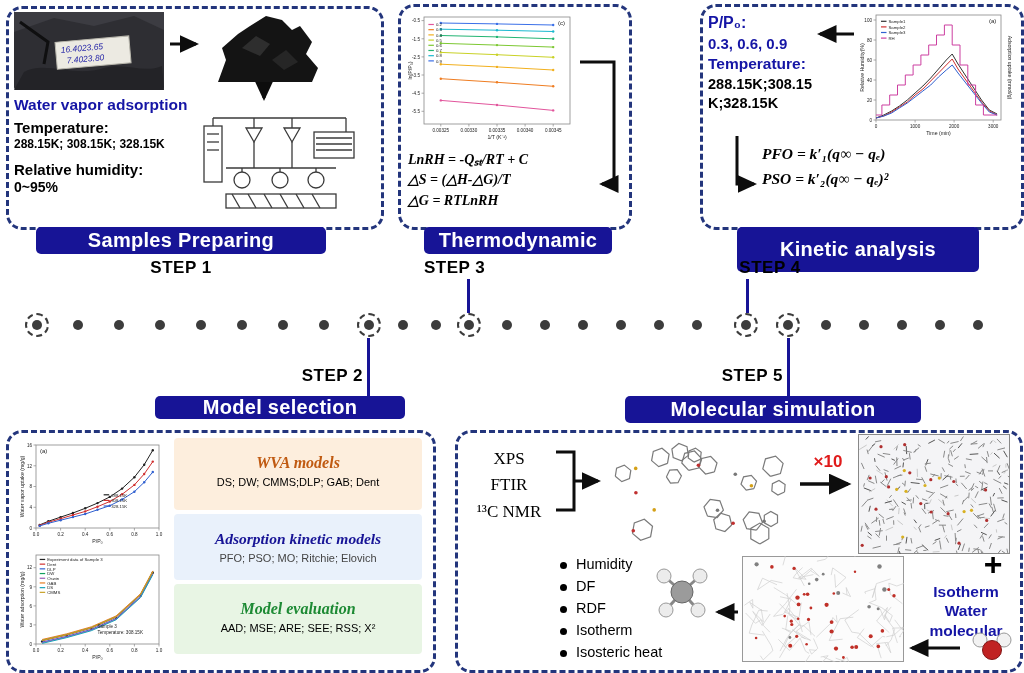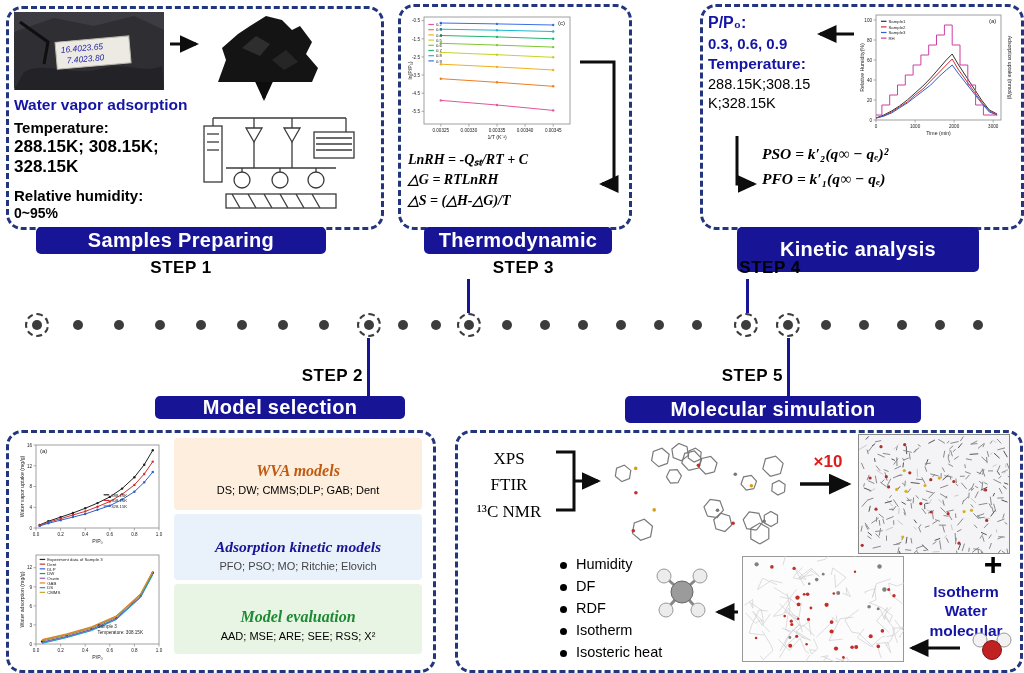--- a/index.html
+++ b/index.html
@@ -6,21 +6,21 @@
   .canvas{position:relative;width:1024px;height:673px;background:#fff;font-family:"Liberation Sans",sans-serif;color:#000;overflow:hidden;}
   .abs{position:absolute;}
   .dashed-box{position:absolute;border:3px dashed #23357c;border-radius:16px;background:#fff;}
   .banner{position:absolute;background:#171496;color:#fff;font-weight:bold;font-size:20px;display:flex;align-items:center;justify-content:center;border-radius:5px;letter-spacing:.3px;}
   .step{position:absolute;font-weight:bold;font-size:17px;color:#000;letter-spacing:.5px;}
   .vline{position:absolute;width:3px;background:#171496;}
   .dot{position:absolute;width:10px;height:10px;border-radius:50%;background:#3c3c3c;}
   .ring{position:absolute;width:20px;height:20px;border:2px dashed #3c3c3c;border-radius:50%;}
   .navy{color:#1515a5;}
   .serifit{font-family:"Liberation Serif",serif;font-style:italic;font-weight:bold;}
-  .panel{position:absolute;border-radius:4px;text-align:center;padding-top:24px;box-sizing:border-box;}
+  .panel{position:absolute;border-radius:4px;text-align:center;padding-top:16px;box-sizing:border-box;}
   .ptitle{font-family:"Liberation Serif",serif;font-style:italic;font-weight:bold;font-size:16px;}
   .pitems{font-size:11px;margin-top:3px;line-height:1.3;}
   .brow{font-size:14.5px;margin-bottom:6px;white-space:nowrap;}
   .bdot{display:inline-block;width:7px;height:7px;border-radius:50%;background:#000;margin-right:9px;vertical-align:middle;}
 </style>
 </head>
 <body>
 
 <div class="canvas" id="cv">
 
@@ -40,21 +40,21 @@
 
   <svg class="abs" style="left:212px;top:8px" width="112" height="78" viewBox="0 0 112 78">
     <path d="M6 74 L14 52 L10 40 L26 26 L38 18 L54 8 L70 12 L80 22 L88 18 L100 34 L94 46 L106 60 L100 74 Z" fill="#141414"></path>
     <path d="M30 40 L44 28 L58 36 L48 48 Z" fill="#2e2e2e"></path>
     <path d="M60 52 L74 42 L86 54 L72 62 Z" fill="#262626"></path>
   </svg>
 
   <div class="abs" style="left:14px;top:96px;width:195px">
     <div class="navy" style="font-weight:bold;font-size:15.5px">Water vapor adsorption</div>
     <div style="font-weight:bold;font-size:15px;margin-top:5px">Temperature:</div>
-    <div style="font-weight:bold;font-size:17px;margin-top:1px">288.15K; 308.15K; 328.15K</div>
+    <div style="font-weight:bold;font-size:12px;margin-top:1px">288.15K; 308.15K; 328.15K</div>
     <div style="font-weight:bold;font-size:15px;margin-top:10px">Relative humidity:</div>
     <div style="font-weight:bold;font-size:14px;margin-top:1px">0~95%</div>
   </div>
 
   <svg class="abs" style="left:196px;top:98px" width="172" height="120" viewBox="0 0 172 120">
     <g stroke="#3a3a3a" stroke-width="1.3" fill="none">
       <rect x="8" y="28" width="18" height="56"></rect>
       <line x1="11" y1="36" x2="23" y2="36"></line>
         <line x1="11" y1="44" x2="23" y2="44"></line>
         <line x1="11" y1="52" x2="23" y2="52"></line>
@@ -161,33 +161,33 @@
       <line x1="24.38" y1="45.690000000000005" x2="29.88" y2="45.690000000000005" stroke="#1ab8cf" stroke-width="1.2"></line>
       <text x="31.88" y="47.39000000000001" font-size="4.3" fill="#222">0.8</text>
       <line x1="24.38" y1="50.89" x2="29.88" y2="50.89" stroke="#3a6fe8" stroke-width="1.2"></line>
       <text x="31.88" y="52.59" font-size="4.3" fill="#222">0.9</text>
       <text x="154" y="15" font-size="6" fill="#222">(c)</text>
       <text x="93" y="128.5" font-size="5.2" text-anchor="middle" fill="#222">1/T (K⁻¹)</text>
       <text transform="rotate(-90 6 60.5)" x="6" y="62.5" font-size="5.2" text-anchor="middle" fill="#222">ln(P/P₀)</text>
     </svg>
   <div class="abs serifit" style="left:408px;top:150px;font-size:14px;line-height:1.45">
     <div>LnRH = -Qₛₜ/RT + C</div>
+    <div>△S = (△H-△G)/T</div>
     <div>△G = RTLnRH</div>
-    <div>△S = (△H-△G)/T</div>
   </div>
   <div class="banner" style="left:424px;top:227px;width:188px;height:27px">Thermodynamic</div>
-  <div class="step" style="left:424px;top:258px;width:130px;text-align:right">STEP 3</div>
+  <div class="step" style="left:424px;top:258px;width:130px;text-align:left">STEP 3</div>
   <div class="vline" style="left:467px;top:279px;height:34px"></div>
 
   <div class="dashed-box" style="left:700px;top:4px;width:318px;height:220px"></div>
   <div class="abs" style="left:708px;top:12px;width:140px;line-height:1.35">
     <div class="navy" style="font-weight:bold;font-size:16px">P/P₀:</div>
     <div class="navy" style="font-size:15px;font-weight:600">0.3, 0.6, 0.9</div>
     <div class="navy" style="font-weight:bold;font-size:15.5px">Temperature:</div>
-    <div style="font-size:14.5px;font-weight:400">288.15K;308.15 K;328.15K</div>
+    <div style="font-size:14.5px;font-weight:700">288.15K;308.15 K;328.15K</div>
   </div>
   <svg class="abs" style="left:856px;top:8px" width="156" height="128">
       <rect x="20" y="7" width="125" height="105" fill="#fff" stroke="#888" stroke-width="0.8"></rect>
       <line x1="20.0" y1="112" x2="20.0" y2="114.5" stroke="#888" stroke-width="0.7"></line>
       <text x="20.0" y="120" font-size="4.6" text-anchor="middle" fill="#222">0</text>
       <line x1="59.1" y1="112" x2="59.1" y2="114.5" stroke="#888" stroke-width="0.7"></line>
       <text x="59.1" y="120" font-size="4.6" text-anchor="middle" fill="#222">1000</text>
       <line x1="98.1" y1="112" x2="98.1" y2="114.5" stroke="#888" stroke-width="0.7"></line>
       <text x="98.1" y="120" font-size="4.6" text-anchor="middle" fill="#222">2000</text>
       <line x1="137.2" y1="112" x2="137.2" y2="114.5" stroke="#888" stroke-width="0.7"></line>
@@ -215,22 +215,22 @@
       <line x1="25" y1="24.5" x2="30.5" y2="24.5" stroke="#3060d0" stroke-width="1.2"></line>
       <text x="32.5" y="26.2" font-size="4.3" fill="#222">Sample3</text>
       <line x1="25" y1="30.099999999999998" x2="30.5" y2="30.099999999999998" stroke="#cc3fa0" stroke-width="1.2"></line>
       <text x="32.5" y="31.799999999999997" font-size="4.3" fill="#222">RH</text>
       <text x="133" y="15" font-size="6" fill="#222">(a)</text>
       <text x="82.5" y="126.5" font-size="5.2" text-anchor="middle" fill="#222">Time (min)</text>
       <text transform="rotate(-90 6 59.5)" x="6" y="61.5" font-size="5.2" text-anchor="middle" fill="#222">Relative Humidity(%)</text>
       <text transform="rotate(90 152 59.5)" x="152" y="59.5" font-size="5.2" text-anchor="middle" fill="#222">Adsorption uptake (mmol/g)</text>
     </svg>
   <div class="abs serifit" style="left:762px;top:142px;font-size:15.5px;line-height:1.6">
+    <div>PFO = k′₁(q∞ − qₑ)</div>
     <div>PSO = k′₂(q∞ − qₑ)²</div>
-    <div>PFO = k′₁(q∞ − qₑ)</div>
   </div>
   <div class="banner" style="left:737px;top:227px;width:242px;height:45px">Kinetic analysis</div>
   <div class="step" style="left:700px;top:258px;width:140px;text-align:center">STEP 4</div>
   <div class="vline" style="left:746px;top:279px;height:34px"></div>
 
   <div class="step" style="left:285px;top:366px;width:78px;text-align:right">STEP 2</div>
   <div class="vline" style="left:367px;top:338px;height:58px"></div>
   <div class="banner" style="left:155px;top:396px;width:250px;height:23px">Model selection</div>
 
   <div class="step" style="left:705px;top:366px;width:78px;text-align:right">STEP 5</div>

